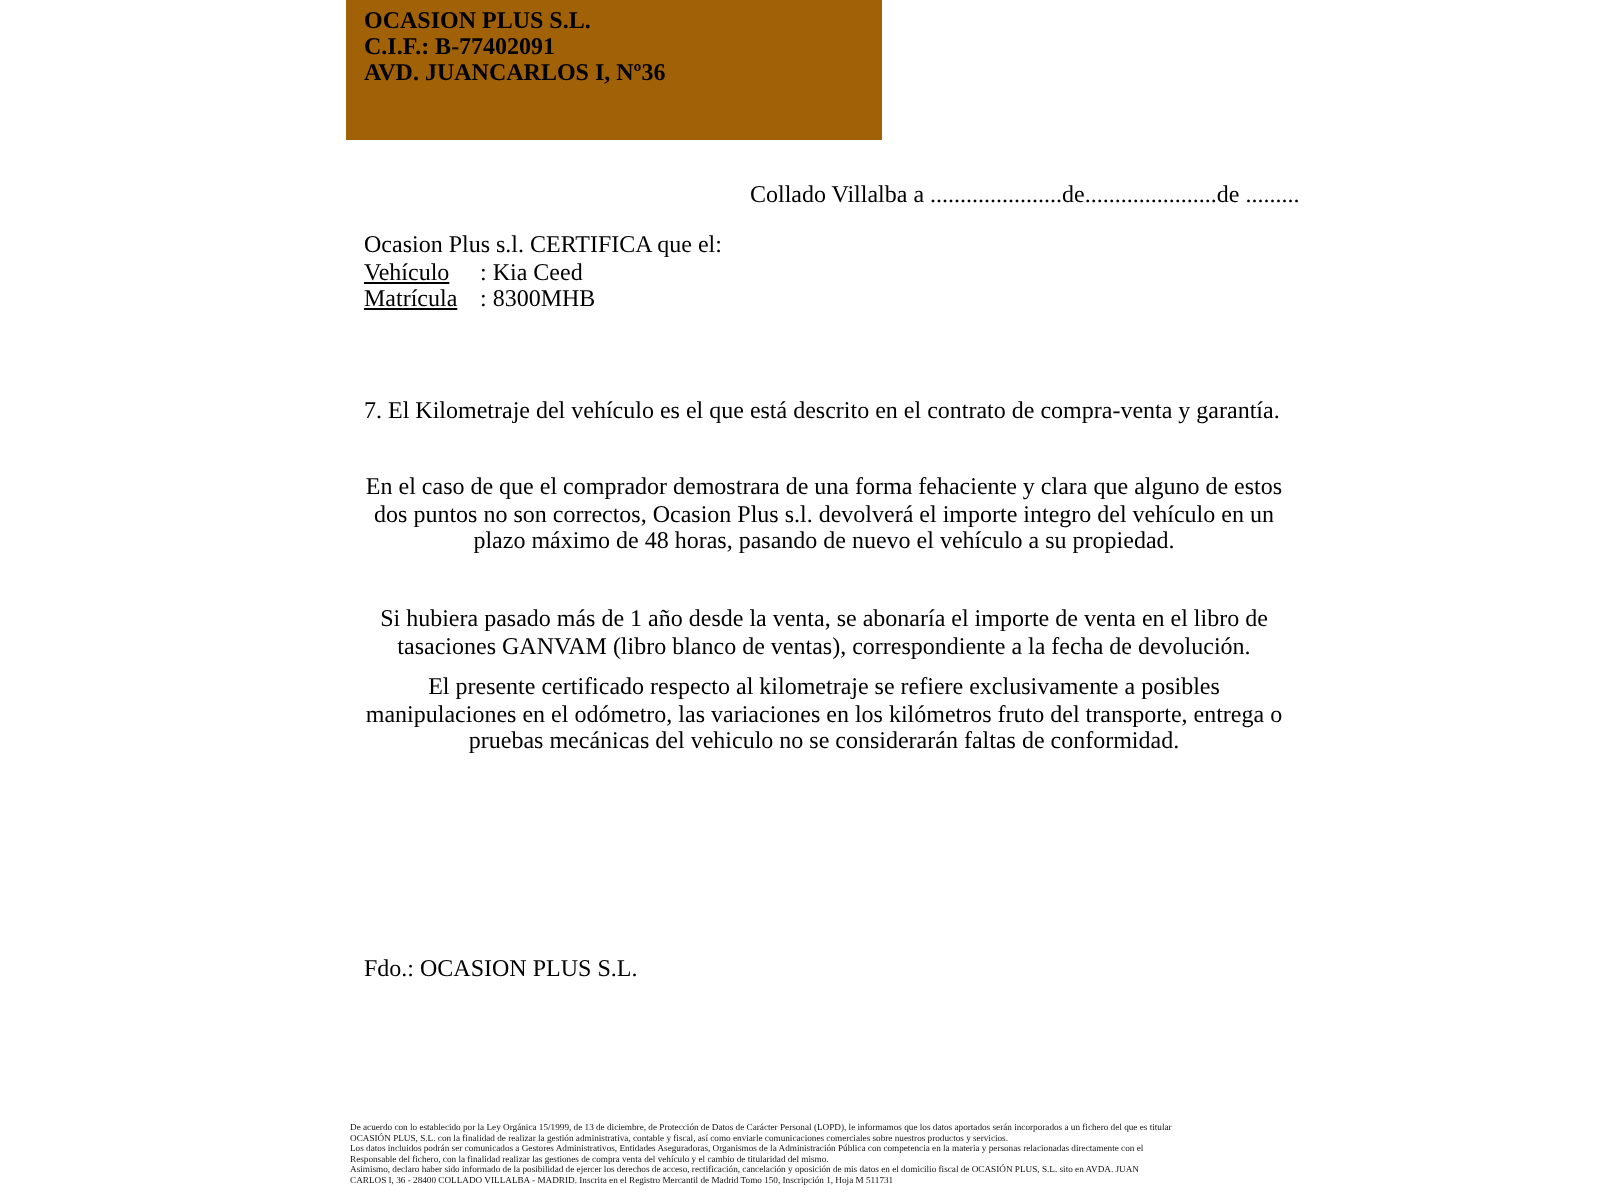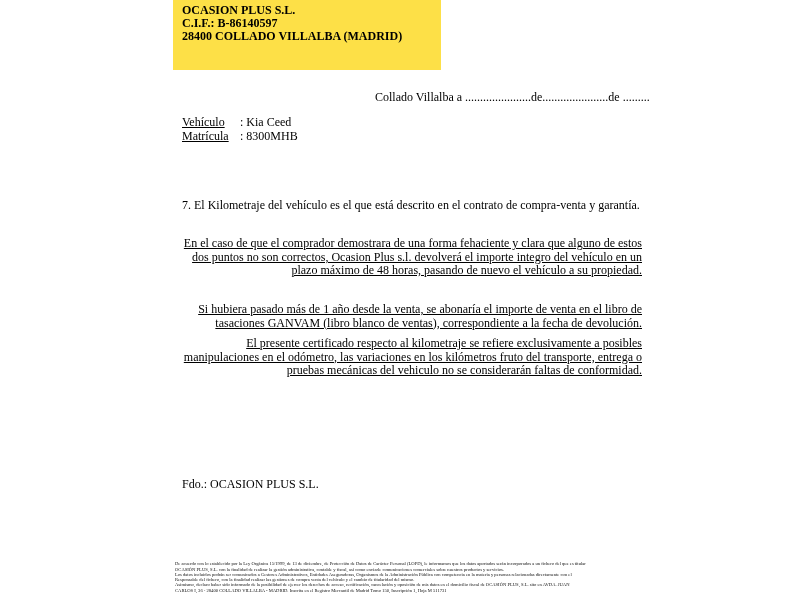--- a/index.html
+++ b/index.html
@@ -16,21 +16,21 @@
     font-family: "Liberation Serif", "DejaVu Serif", serif;
     color: #000000;
   }
   
   .header-box {
     position: absolute;
     left: 173px;
     top: 0;
     width: 268px;
     height: 70px;
-    background: #fde047;
+    background: #a16207;
     box-sizing: border-box;
     padding: 4px 0 0 9px;
   }
   .header-box .hline {
     font-weight: bold;
     font-size: 12px;
     line-height: 13px;
     white-space: nowrap;
   }
   
@@ -64,22 +64,21 @@
   }
   .clause1 { top: 176px; }
   .clause2 { top: 198px; }
   
   .para {
     position: absolute;
     left: 182px;
     width: 460px;
     font-size: 12px;
     line-height: 13.5px;
-    text-align: right;
-    text-decoration: underline;
+    text-align: center;
   }
   .para1 { top: 237px; }
   .para2 { top: 283px; }
   .para3 { top: 303px; }
   .para4 { top: 337px; }
   
   .signature {
     position: absolute;
     left: 182px;
     top: 477px;
@@ -106,27 +105,28 @@
     color: #111111;
   }
 </style>
 </head>
 <body>
 
 <div id="page">
 
   <div class="header-box">
     <div class="hline">OCASION PLUS S.L.</div>
-    <div class="hline">C.I.F.: B-86140597</div>
-    <div class="hline">28400 COLLADO VILLALBA (MADRID)</div>
+    <div class="hline">C.I.F.: B-77402091</div>
+    <div class="hline">AVD. JUANCARLOS I, Nº36</div>
   </div>
 
   <div class="date-line">Collado Villalba a ......................de......................de .........</div>
 
   <div class="certify">
+    <div>Ocasion Plus s.l. CERTIFICA que el:</div>
     <div class="row"><span class="lbl">Vehículo</span><span>: Kia Ceed</span></div>
     <div class="row"><span class="lbl">Matrícula</span><span>: 8300MHB</span></div>
   </div>
 
   <div class="clause clause2">7. El Kilometraje del vehículo es el que está descrito en el contrato de compra-venta y garantía.</div>
 
   <div class="para para1">En el caso de que el comprador demostrara de una forma fehaciente y clara que alguno de estos dos puntos no son correctos, Ocasion Plus s.l. devolverá el importe integro del vehículo en un plazo máximo de 48 horas, pasando de nuevo el vehículo a su propiedad.</div>
   <div class="para para3">Si hubiera pasado más de 1 año desde la venta, se abonaría el importe de venta en el libro de tasaciones GANVAM (libro blanco de ventas), correspondiente a la fecha de devolución.</div>
   <div class="para para4">El presente certificado respecto al kilometraje se refiere exclusivamente a posibles manipulaciones en el odómetro, las variaciones en los kilómetros fruto del transporte, entrega o pruebas mecánicas del vehiculo no se considerarán faltas de conformidad.</div>
 

